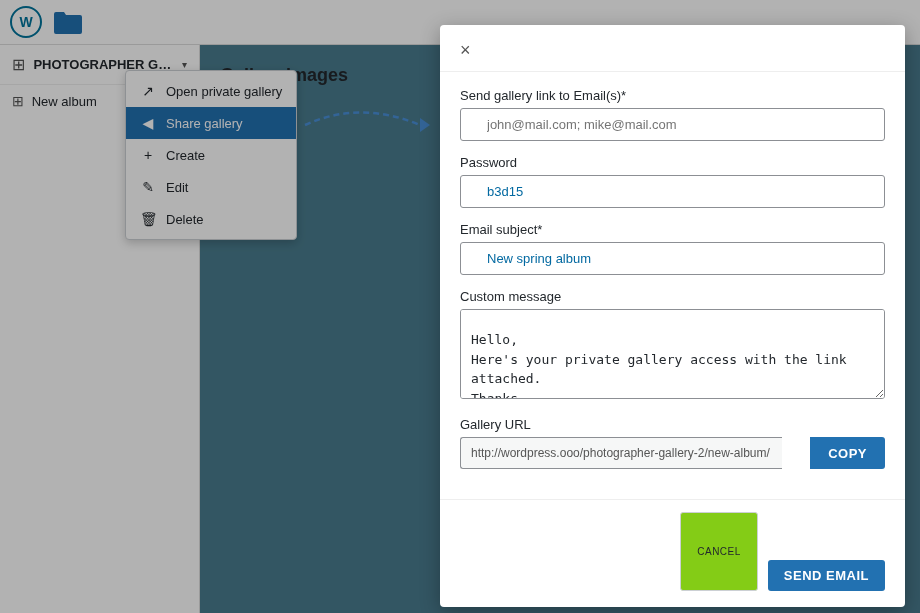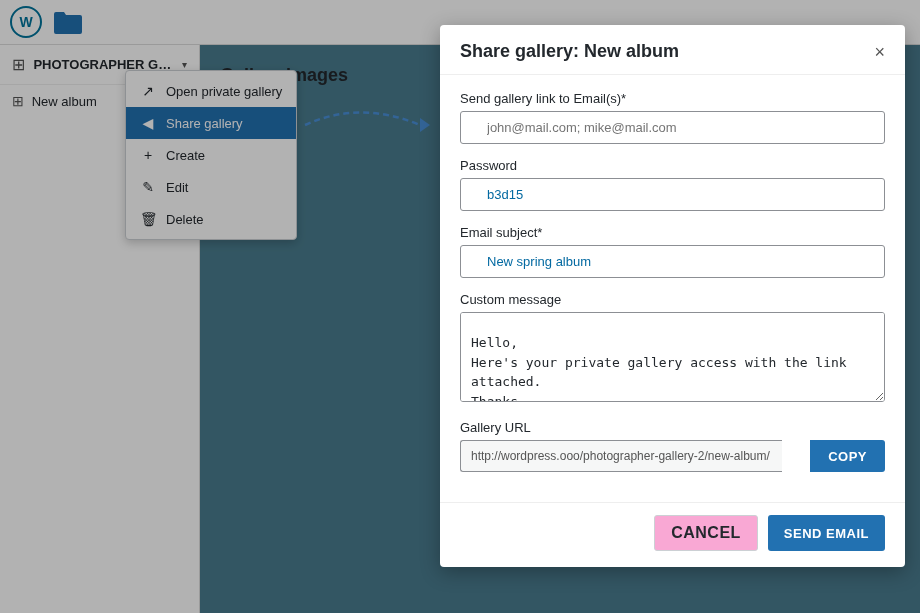--- a/index.html
+++ b/index.html
@@ -275,42 +275,43 @@
     .modal-footer {
       display: flex;
       justify-content: flex-end;
       gap: 10px;
       padding: 12px 20px 16px;
       border-top: 1px solid #eee;
     }
 
     .btn-cancel {
       padding: 8px 16px;
-      background: #f9a8d4;
+      background: #84cc16;
       border: 1px solid #ccd0d4;
       border-radius: 3px;
-      font-size: 16px;
+      font-size: 10px;
       color: #23282d;
       cursor: pointer;
       text-transform: uppercase;
       letter-spacing: 0.5px;
-      font-weight: 700;
+      font-weight: 400;
     }
 
     .btn-send {
       padding: 8px 16px;
       background: #2271b1;
       border: none;
       border-radius: 3px;
       font-size: 13px;
       color: #fff;
       cursor: pointer;
       text-transform: uppercase;
       letter-spacing: 0.5px;
       font-weight: 600;
+      margin-top: 48px;
     }
   </style>
 </head>
 <body>
 
 <div class="top-bar">
 
   <svg class="wp-logo" viewBox="0 0 32 32" fill="none" xmlns="http://www.w3.org/2000/svg">
     <circle cx="16" cy="16" r="15" stroke="#00749C" stroke-width="2" fill="white"></circle>
     <text x="16" y="21" text-anchor="middle" font-size="14" font-weight="bold" fill="#00749C">W</text>
@@ -362,21 +363,20 @@
 </svg>
 
 <div class="main-content">
   <div class="gallery-images-title">Gallery images</div>
 </div>
 
 <div class="modal-overlay"></div>
 
 <div class="modal">
   <div class="modal-header">
-    <span class="modal-title">Share gallery: New album</span>
     <button class="modal-close">×</button>
   </div>
   <div class="modal-body">
 
     <div class="form-group">
       <label class="form-label">Send gallery link to Email(s)*</label>
       <input class="form-input" type="text" placeholder="john@mail.com; mike@mail.com" style="">
     </div>
 
     <div class="form-group">

